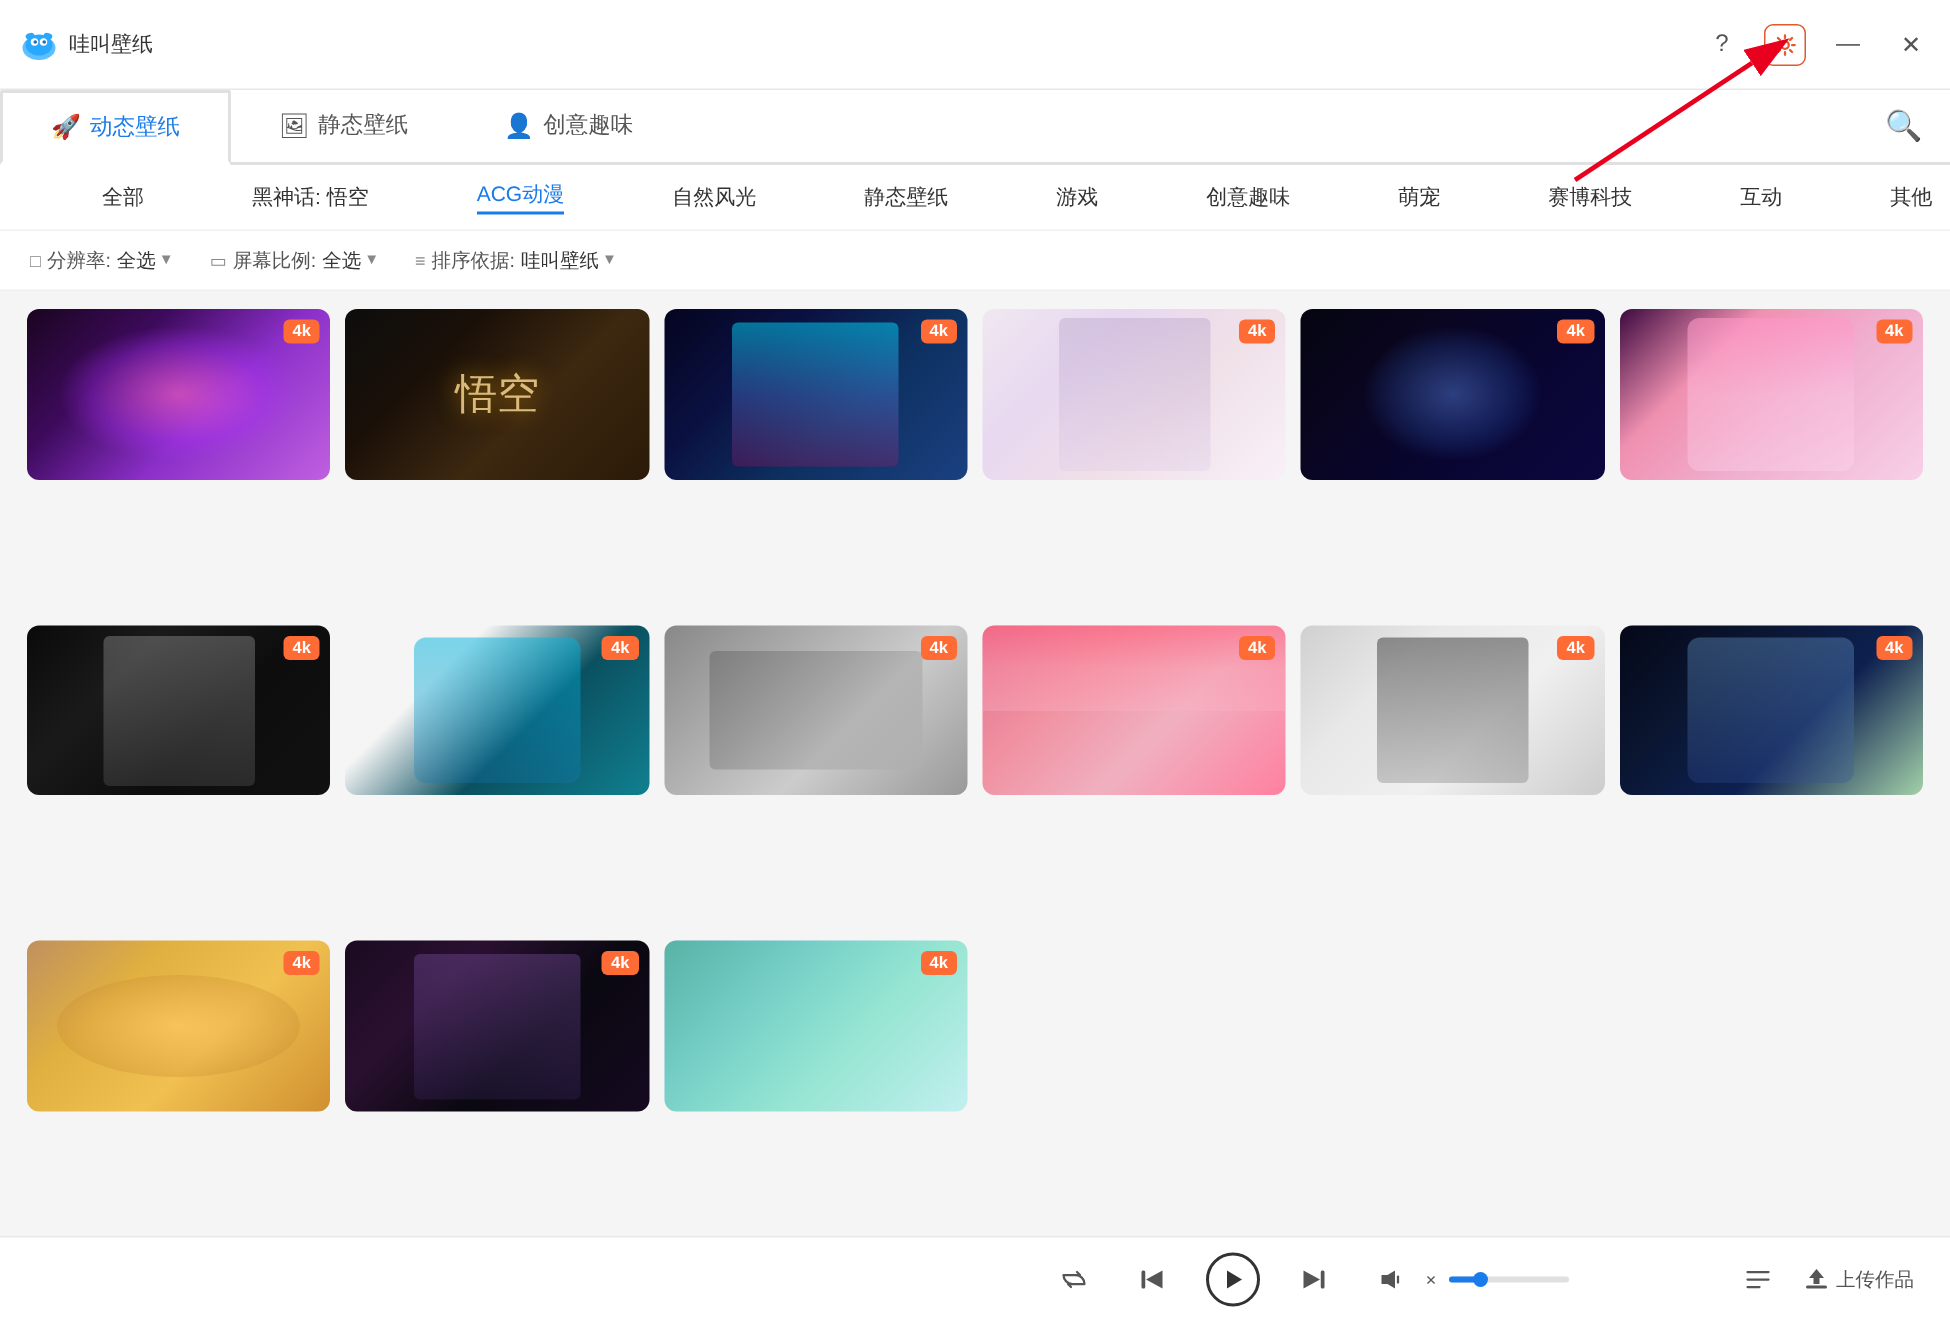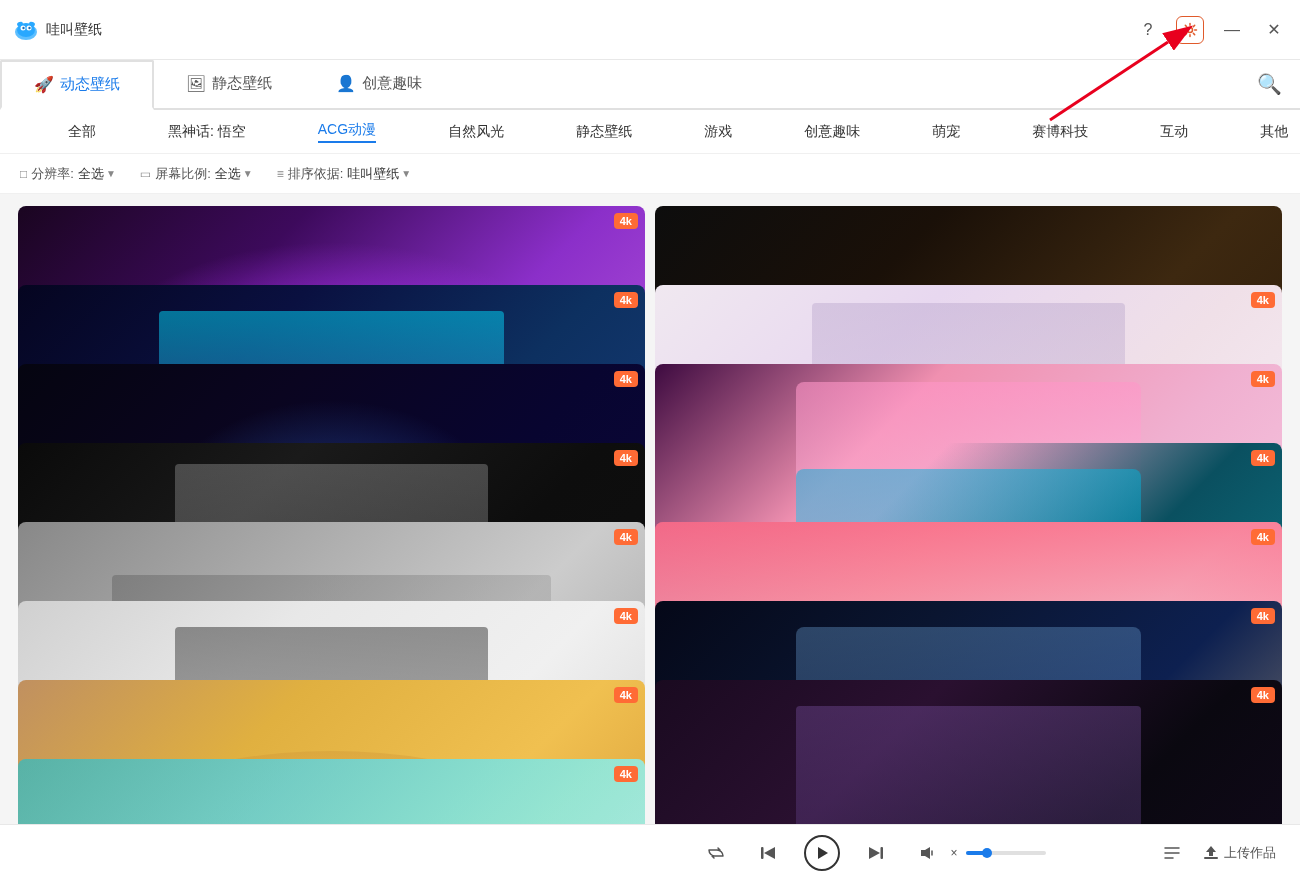--- a/index.html
+++ b/index.html
@@ -151,21 +151,21 @@
       color: #333;
       font-size: 13px;
     }
     .filter-dropdown .caret { font-size: 10px; color: #888; }
 
     
     #grid-area {
       background: #f5f5f5;
       padding: 12px 18px;
       display: grid;
-      grid-template-columns: repeat(2, 1fr);
+      grid-template-columns: repeat(6, 1fr);
       gap: 10px;
       overflow-y: auto;
       height: calc(880px - 44px - 50px - 44px - 40px - 56px);
     }
     .wallpaper-card {
       position: relative;
       border-radius: 8px;
       overflow: hidden;
       cursor: pointer;
       background: #222;
@@ -402,21 +402,21 @@
 
   <div class="wallpaper-card card-1">
     <div class="card-content">
       <div class="card-dragon"></div>
     </div>
     <span class="quality-badge">4k</span>
   </div>
   <div class="wallpaper-card card-2">
     <div class="card-content">
       <div style="text-align:center;">
-        <div style="font-size:23px; color:rgba(255,220,150,0.8); font-weight:bold; text-shadow:0 0 15px rgba(255,180,0,0.6);">悟空</div>
+        <div style="font-size:28px; color:rgba(255,220,150,0.8); font-weight:normal; text-shadow:0 0 15px rgba(255,180,0,0.6);">悟空</div>
         <div style="width:60%; height:60%; margin:0 auto; background:radial-gradient(ellipse, rgba(80,50,20,0.5) 0%, transparent 70%); border-radius:50%;"></div>
       </div>
     </div>
   </div>
   <div class="wallpaper-card card-3">
     <div class="card-content">
       <div style="width:55%; height:85%; background:linear-gradient(180deg,rgba(0,220,255,0.5) 0%,rgba(100,150,255,0.3) 50%,rgba(255,0,100,0.2) 100%); border-radius:4px;"></div>
     </div>
     <span class="quality-badge">4k</span>
   </div>

